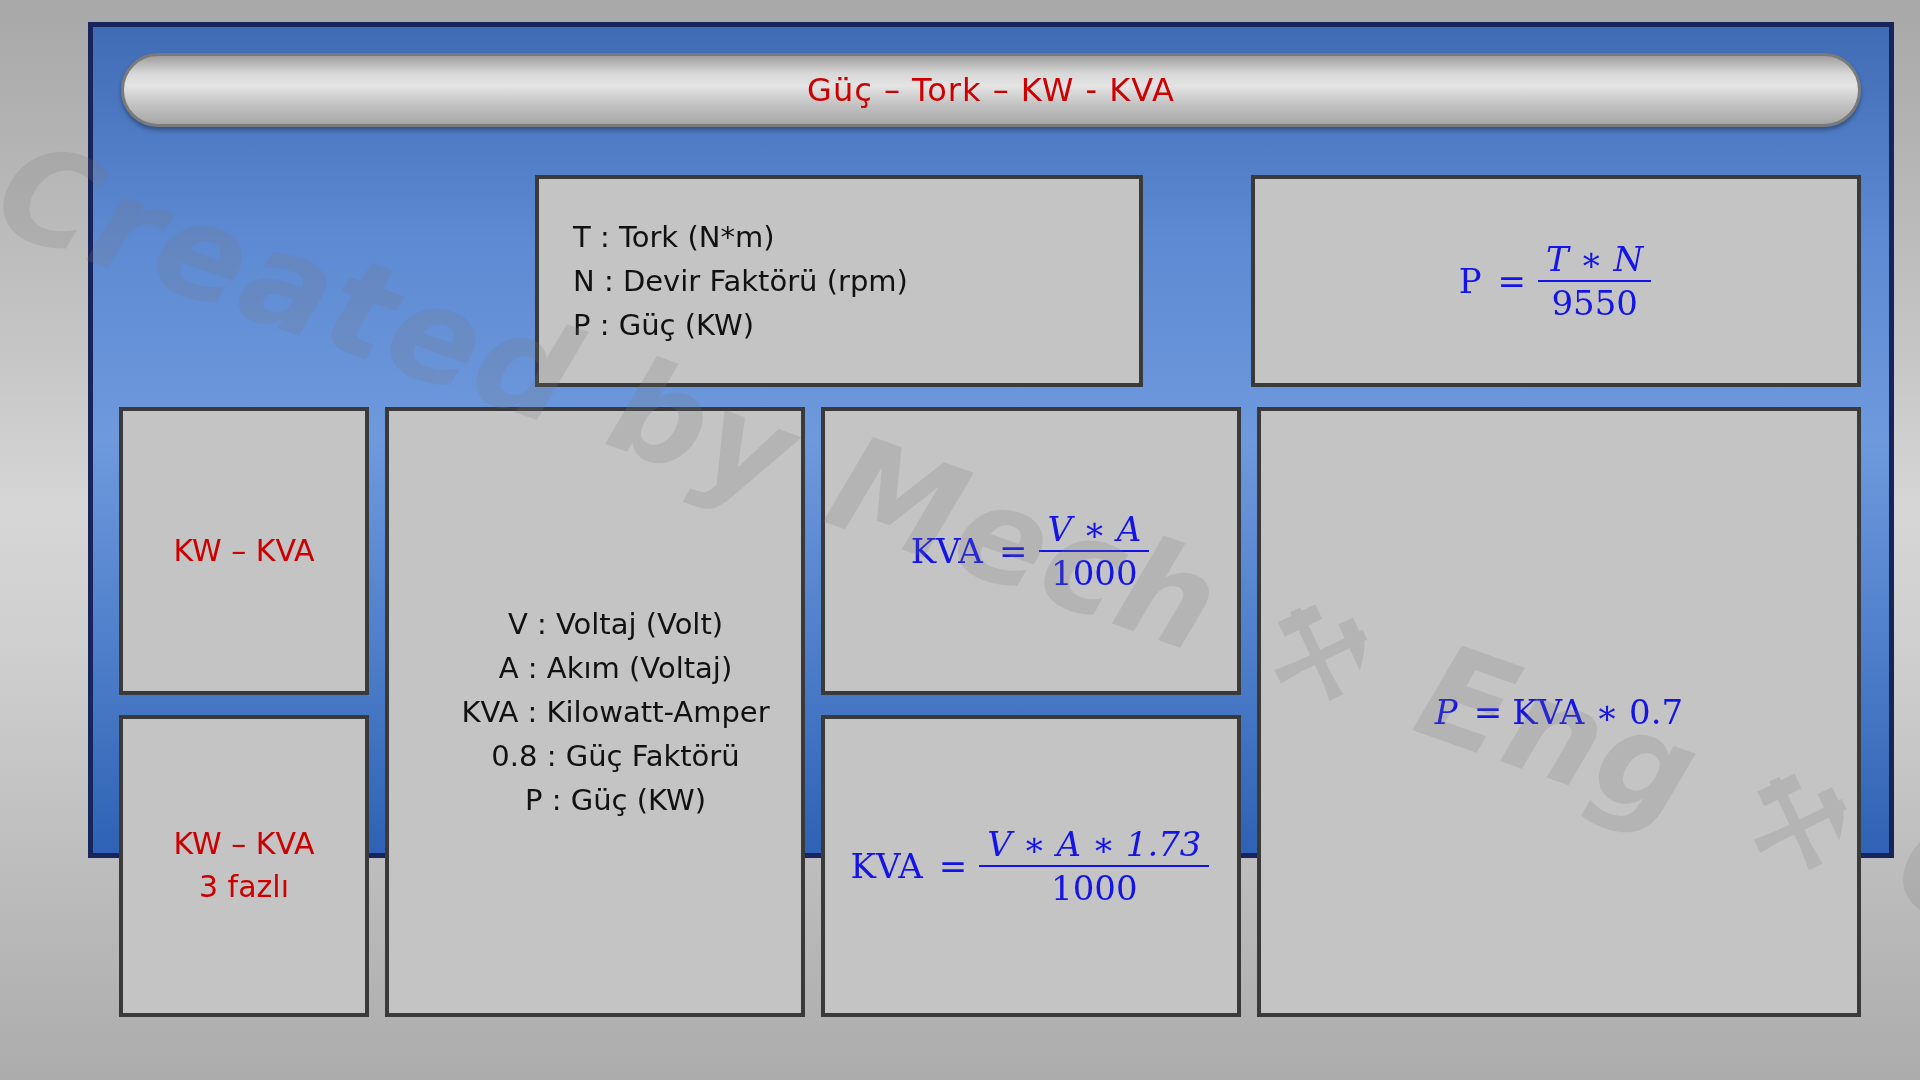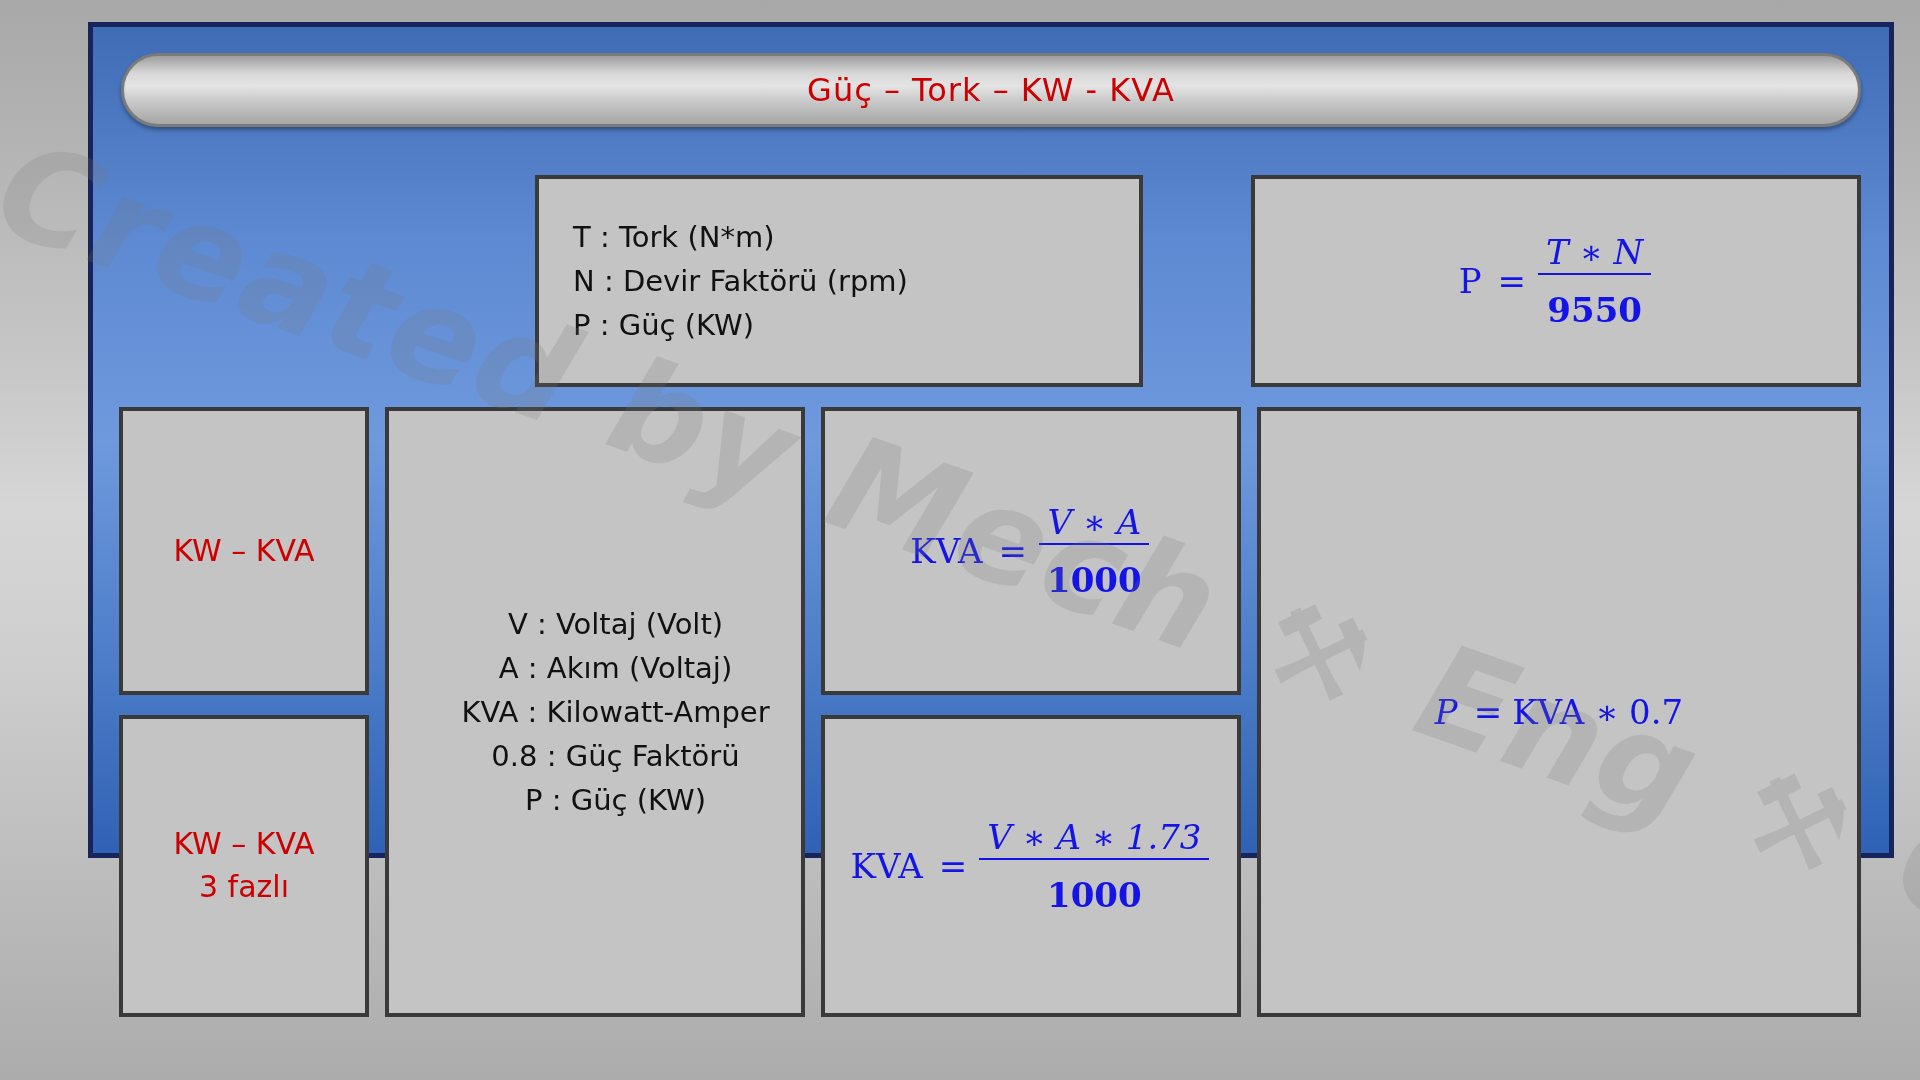--- a/index.html
+++ b/index.html
@@ -154,23 +154,22 @@
     align-items: center;
     vertical-align: middle;
     margin: 0 2px;
   }
   .frac .num {
     padding: 0 8px 2px 8px;
     border-bottom: 2.5px solid #1414e6;
     line-height: 1.12;
   }
   .frac .den {
-    padding: 16px 8px 0 8px;
+    padding: 2px 8px 0 8px;
     line-height: 1.12;
-    font-weight: bold;
   }
 
   
   #cell-guc-tork-label { left: 26px;   top: 148px; width: 400px; height: 212px; }
   #cell-torque-defs    { left: 442px;  top: 148px; width: 608px; height: 212px; }
   #cell-torque-formula { left: 1158px; top: 148px; width: 610px; height: 212px; }
 
   
   #cell-kw-kva-1p      { left: 26px;   top: 380px; width: 250px; height: 288px; }
   #cell-kw-kva-3p      { left: 26px;   top: 688px; width: 250px; height: 302px; }

